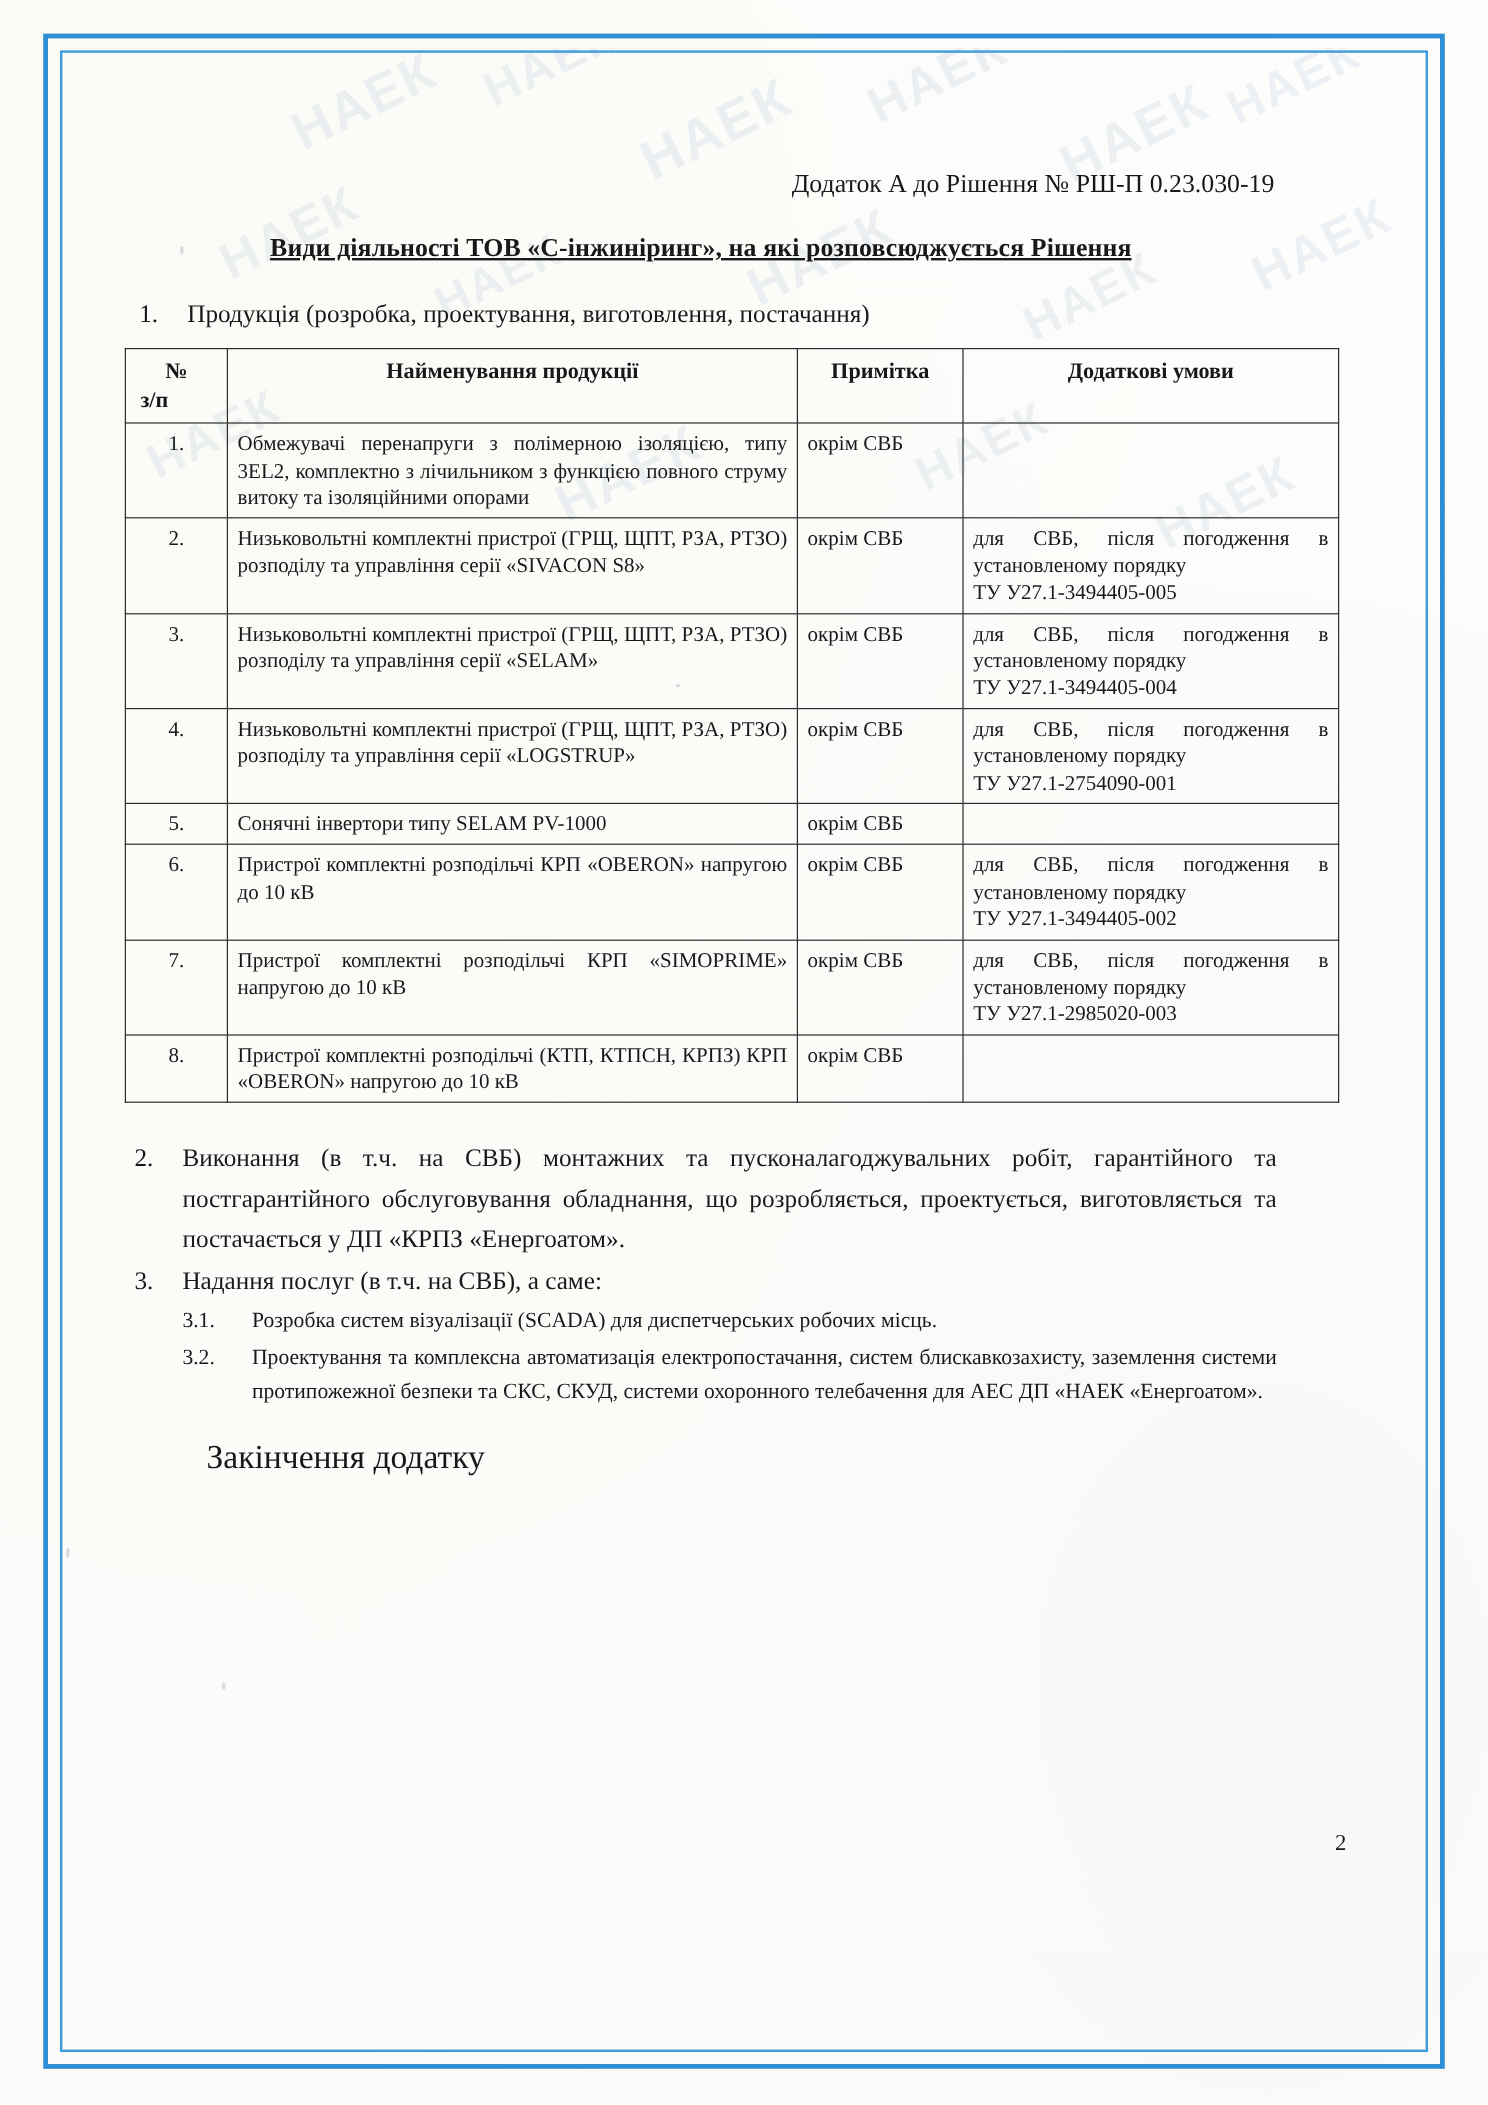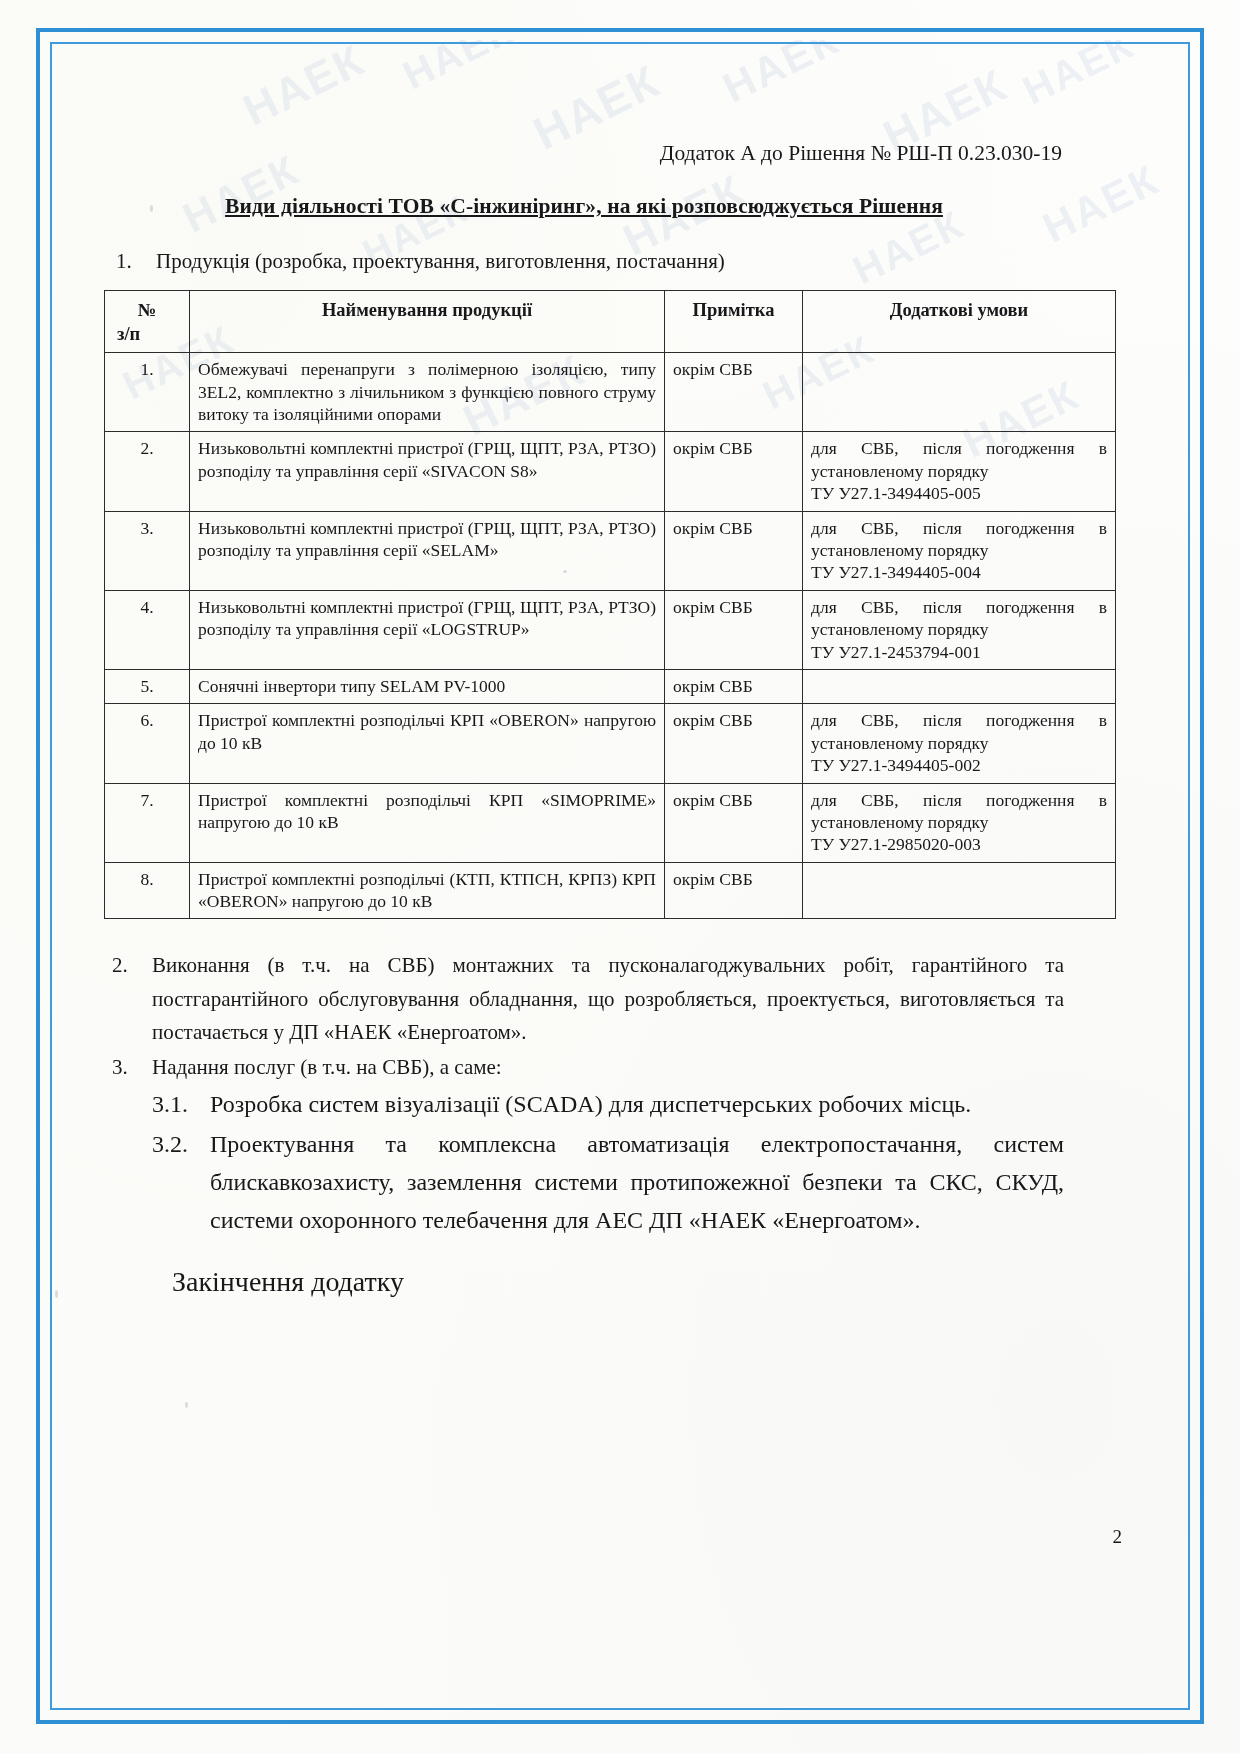--- a/index.html
+++ b/index.html
@@ -152,21 +152,21 @@
     font-size: 21px;
     line-height: 1.58;
     margin-bottom: 2px;
     padding-left: 8px;
   }
   .para .num { flex: 0 0 40px; }
   .para .body { flex: 1 1 auto; text-align: justify; text-align-last: left; }
 
   .subpara {
     display: flex;
-    font-size: 24px;
+    font-size: 18px;
     line-height: 1.58;
     padding-left: 48px;
     margin-bottom: 2px;
   }
   .subpara .num { flex: 0 0 58px; }
   .subpara .body { flex: 1 1 auto; text-align: justify; text-align-last: left; }
 
   .closing {
     margin-top: 26px;
     padding-left: 68px;
@@ -275,21 +275,21 @@
               <span style="display: block;">ТУ У27.1-3494405-004</span>
             </td>
           </tr>
           <tr>
             <td class="c-num">4.</td>
             <td class="c-name">Низьковольтні комплектні пристрої (ГРЩ, ЩПТ, РЗА, РТЗО) розподілу та управління серії «LOGSTRUP»</td>
             <td class="c-note">окрім СВБ</td>
             <td class="c-cond">
               <span class="cond-line-1">для СВБ, після погодження в</span>
               <span style="display: block;">установленому порядку</span>
-              <span style="display: block;">ТУ У27.1-2453794-001</span>
+              <span style="display: block;">ТУ У27.1-2754090-001</span>
             </td>
           </tr>
           <tr>
             <td class="c-num">5.</td>
             <td class="c-name">Сонячні інвертори типу SELAM PV-1000</td>
             <td class="c-note">окрім СВБ</td>
             <td class="c-cond">
               <span style="display: block;"></span>
               <span style="display: block;"></span>
               <span style="display: block;"></span>
@@ -325,21 +325,21 @@
               <span style="display: block;"></span>
             </td>
           </tr>
         </tbody>
     </table>
 
     <div class="para-list">
 
       <div class="para">
         <span class="num">2.</span>
-        <span class="body">Виконання (в т.ч. на СВБ) монтажних  та пусконалагоджувальних  робіт, гарантійного та постгарантійного обслуговування обладнання, що розробляється, проектується, виготовляється та постачається у ДП «НАЕК «Енергоатом».</span>
+        <span class="body">Виконання (в т.ч. на СВБ) монтажних  та пусконалагоджувальних  робіт, гарантійного та постгарантійного обслуговування обладнання, що розробляється, проектується, виготовляється та постачається у ДП «КРПЗ «Енергоатом».</span>
       </div>
 
       <div class="para">
         <span class="num">3.</span>
         <span class="body">Надання послуг (в т.ч. на СВБ), а саме:</span>
       </div>
 
       <div class="subpara">
         <span class="num">3.1.</span>
         <span class="body">Розробка систем візуалізації (SCADA) для диспетчерських робочих місць.</span>

